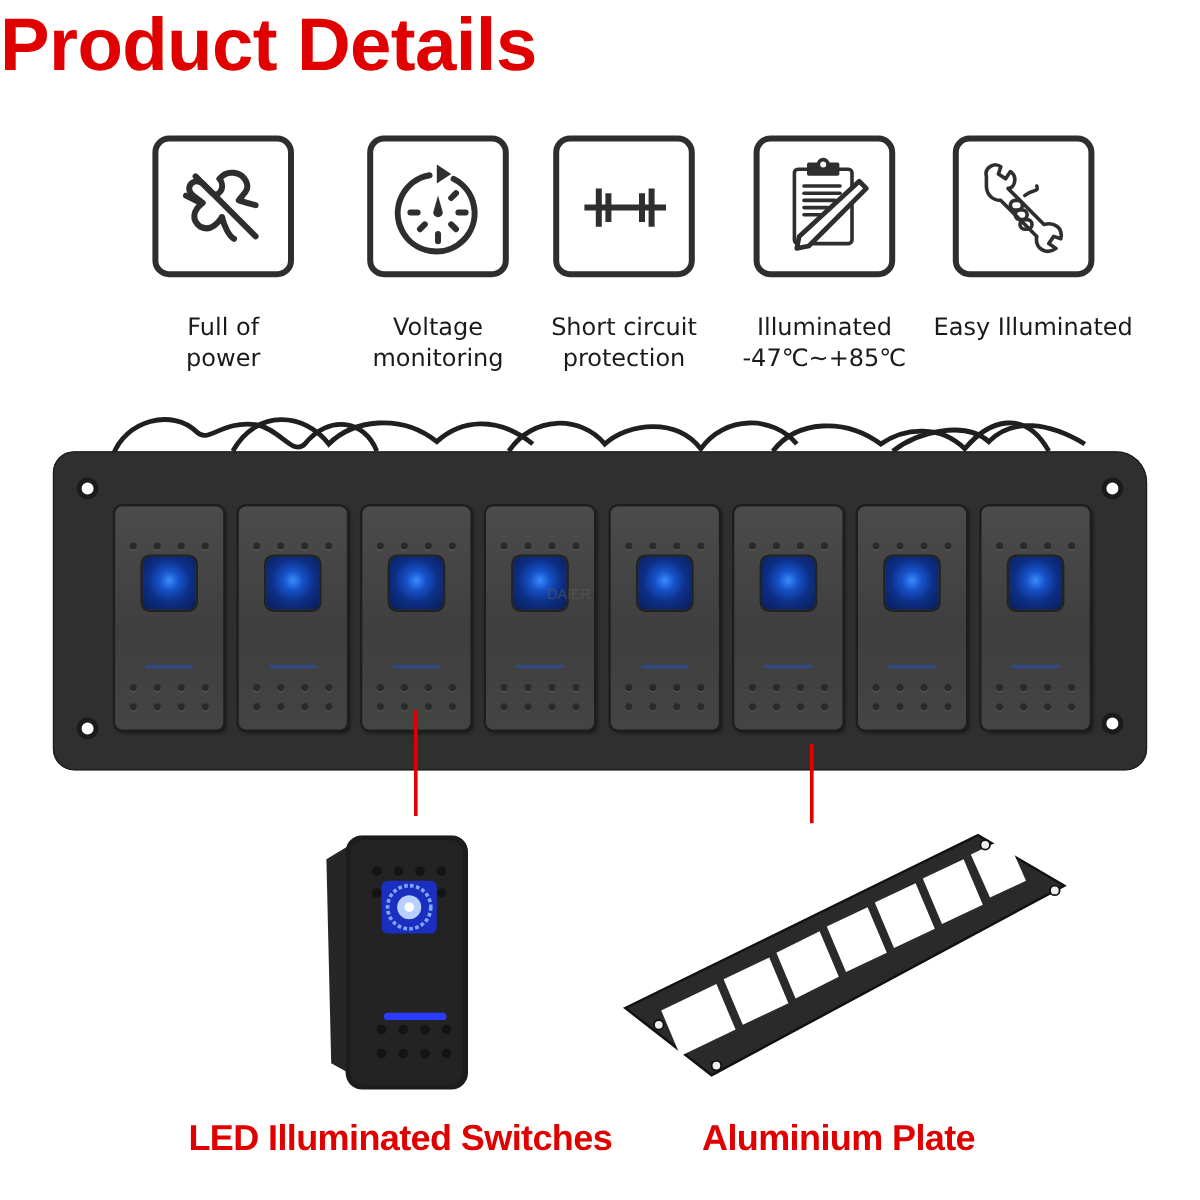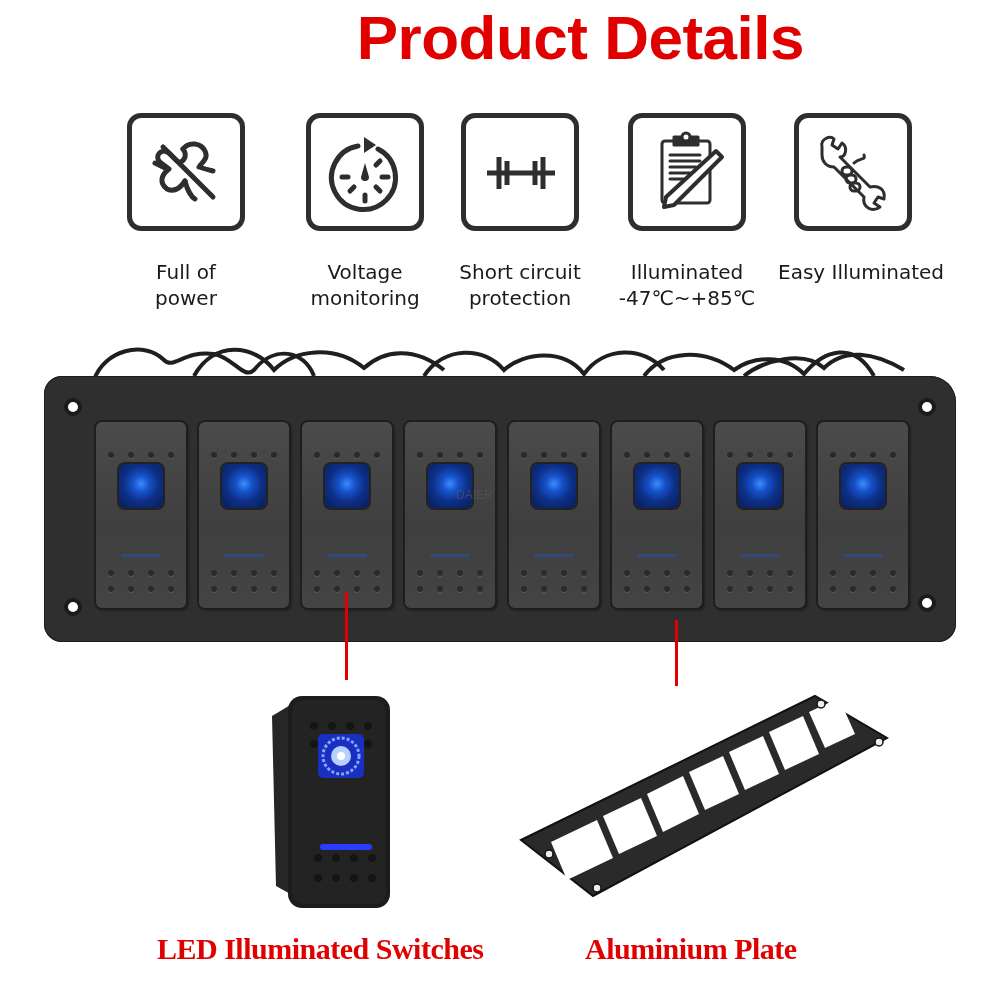--- a/index.html
+++ b/index.html
@@ -1,33 +1,33 @@
 <!DOCTYPE html>
 <html><head>
 <meta charset="utf-8">
 <style>
   html, body { margin:0; padding:0; background:#ffffff; }
   body { width:1000px; height:1000px; position:relative; overflow:hidden; font-family:"Liberation Sans", sans-serif; }
-  .title { position:absolute; left:0; width:804px; top:2px; text-align:right; color:#e00000; font-weight:bold; font-size:62px; letter-spacing:-0.5px; font-family:"Liberation Sans", sans-serif; }
+  .title { position:absolute; left:0; width:804px; top:2px; text-align:left; color:#e00000; font-weight:bold; font-size:62px; letter-spacing:-0.5px; font-family:"Liberation Sans", sans-serif; }
   .feature { position:absolute; top:113px; width:150px; text-align:center; }
   .feature .box { width:118px; height:118px; margin:0 auto; border:5px solid #2e2e2e; border-radius:14px; box-sizing:border-box; display:flex; align-items:center; justify-content:center; background:#fff; }
   .feature .label { margin-top:28px; font-family:"DejaVu Sans", sans-serif; font-size:20px; line-height:26px; color:#1a1a1a; white-space:nowrap; }
   .panel-wrap { position:absolute; left:44px; top:340px; width:912px; height:302px; }
   .panel { position:absolute; left:0; top:36px; width:912px; height:266px; background:#2f2f2f; border-radius:18px 26px 18px 18px; box-shadow: inset 0 0 0 1px #1d1d1d; }
   .hole { position:absolute; width:18px; height:18px; border-radius:50%; background:#ffffff; border:4px solid #1b1b1b; box-sizing:border-box; }
   .switch { position:absolute; top:82px; width:90px; height:186px; background:linear-gradient(#4b4b4b, #3f3f3f 55%, #444); border-radius:6px; box-shadow: 0 0 0 2px #1e1e1e, 2px 2px 3px #161616; }
   .switch .lens { position:absolute; left:23px; top:42px; width:44px; height:44px; border-radius:6px; background:radial-gradient(circle at 50% 45%, #3b8cff 0%, #1652c9 25%, #0d2f86 55%, #081d57 100%); box-shadow:0 0 0 2px #222; }
   .switch .dots-top, .switch .dots-bot { position:absolute; left:12px; width:66px; display:flex; justify-content:space-between; }
   .dot { width:6px; height:6px; border-radius:50%; background:#2a2a2a; box-shadow: 0 1px 0 #5a5a5a; }
   .switch .bar { position:absolute; left:25px; top:132px; width:40px; height:3px; border-radius:2px; background:#2b4d9a; opacity:0.7; }
   .wires { position:absolute; left:0; top:0; }
   .pointer { position:absolute; width:3px; background:#e00000; }
   .single-switch { position:absolute; left:264px; top:696px; width:130px; height:214px; }
   .plate { position:absolute; left:515px; top:690px; width:380px; height:220px; }
-  .caption { position:absolute; top:932px; color:#e00000; font-weight:bold; font-size:30px; font-family:Liberation Serif, serif; white-space:nowrap; letter-spacing:-0.5px; }
+  .caption { position:absolute; top:932px; color:#e00000; font-weight:bold; font-size:30px; font-family:Liberation Sans, sans-serif; white-space:nowrap; letter-spacing:-0.5px; }
   .watermark { position:absolute; left:456px; top:488px; color:#5a5a5a; font-size:12px; opacity:0.6; }
 </style>
 </head>
 <body>
 
 <div class="title">Product Details</div>
 
 <div class="feature" style="left:111px;">
   <div class="box">
     <svg width="90" height="90" viewBox="0 0 90 90" fill="none" stroke="#2e2e2e" stroke-width="5" stroke-linecap="round" stroke-linejoin="round">

